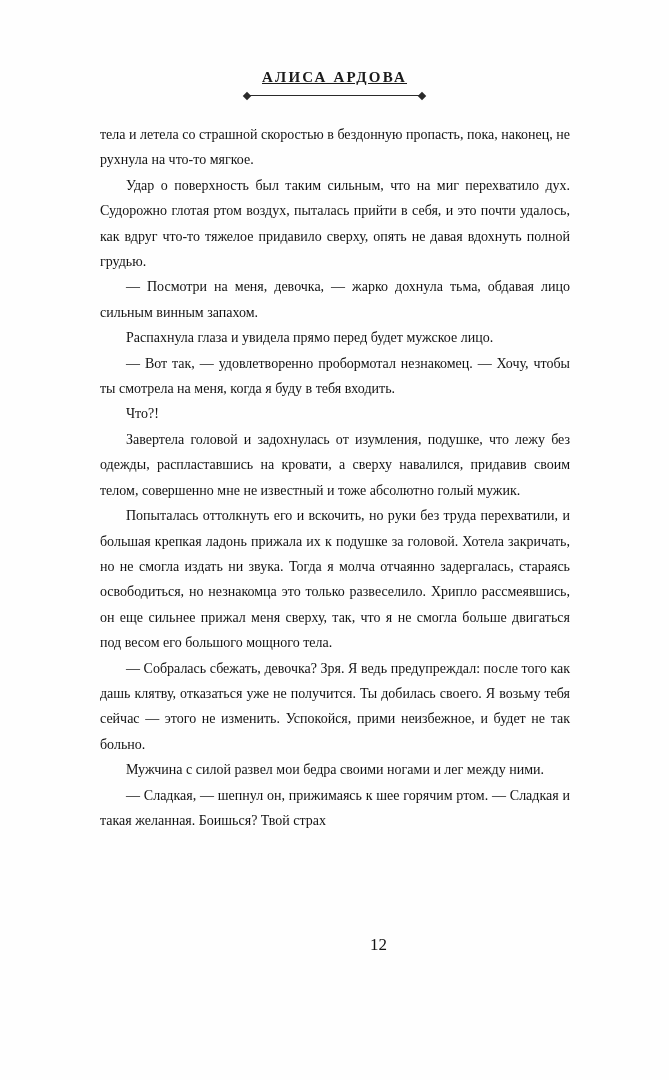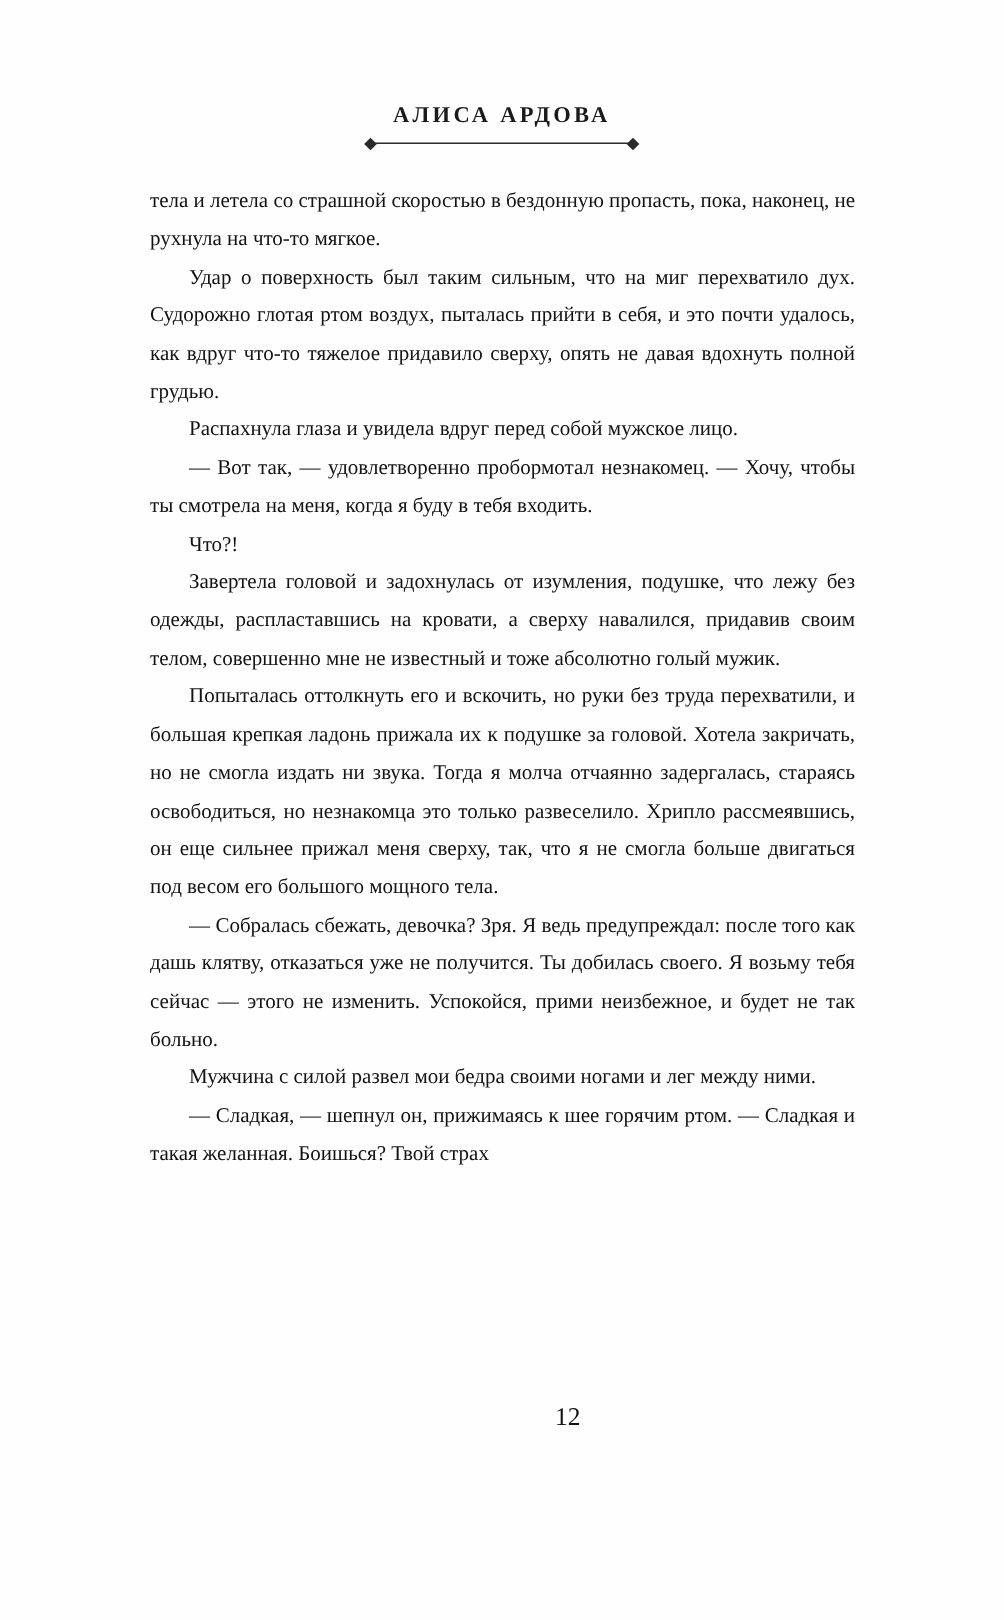--- a/index.html
+++ b/index.html
@@ -30,20 +30,21 @@
     width: 669px;
     text-align: center;
   }
   .header-title {
     font-family: "Liberation Serif", "DejaVu Serif", serif;
     font-size: 15px;
     letter-spacing: 2.2px;
     font-weight: bold;
     color: #1a1a1a;
     display: inline-block;
+    text-decoration: underline;
   }
   .header-rule {
     position: absolute;
     top: 95px;
     left: 248px;
     width: 173px;
     height: 0;
     border-top: 1.2px solid #2a2a2a;
   }
   .header-rule::before,
@@ -95,21 +96,22 @@
 <div class="page">
 
   <div class="header">
     <span class="header-title">АЛИСА АРДОВА</span>
   </div>
   <div class="header-rule"></div>
 
   <div class="body-text">
     <p>тела и летела со страшной скоростью в бездонную про­пасть, пока, наконец, не рухнула на что-то мягкое.</p>
     <p class="indent">Удар о поверхность был таким сильным, что на миг пе­рехватило дух. Судорожно глотая ртом воздух, пыталась прийти в себя, и это почти удалось, как вдруг что-то тя­желое придавило сверху, опять не давая вдохнуть полной грудью.</p>
-    <p class="indent">Распахнула глаза и увидела вдруг перед собой муж­ское лицо.</p>
+    <p class="indent">— Посмотри на меня, девочка, — жарко дохнула тьма, обдавая лицо сильным винным запахом.</p>
+    <p class="indent">Распахнула глаза и увидела прямо перед будет муж­ское лицо.</p>
     <p class="indent">— Вот так, — удовлетворенно пробормотал незнако­мец. — Хочу, чтобы ты смотрела на меня, когда я буду в тебя входить.</p>
     <p class="indent">Что?!</p>
     <p class="indent">Завертела головой и задохнулась от изумления, подушке, что лежу без одежды, распластавшись на кровати, а сверху навалился, придавив своим телом, совершенно мне не из­вестный и тоже абсолютно голый мужик.</p>
     <p class="indent">Попыталась оттолкнуть его и вскочить, но руки без труда перехватили, и большая крепкая ладонь прижала их к подушке за головой. Хотела закричать, но не смогла из­дать ни звука. Тогда я молча отчаянно задергалась, стара­ясь освободиться, но незнакомца это только развеселило. Хрипло рассмеявшись, он еще сильнее прижал меня свер­ху, так, что я не смогла больше двигаться под весом его большого мощного тела.</p>
     <p class="indent">— Собралась сбежать, девочка? Зря. Я ведь предупреж­дал: после того как дашь клятву, отказаться уже не полу­чится. Ты добилась своего. Я возьму тебя сейчас — этого не изменить. Успокойся, прими неизбежное, и будет не так больно.</p>
     <p class="indent">Мужчина с силой развел мои бедра своими ногами и лег между ними.</p>
     <p class="indent">— Сладкая, — шепнул он, прижимаясь к шее горячим ртом. — Сладкая и такая желанная. Боишься? Твой страх</p>
   </div>
 
   <div class="folio">12</div>

